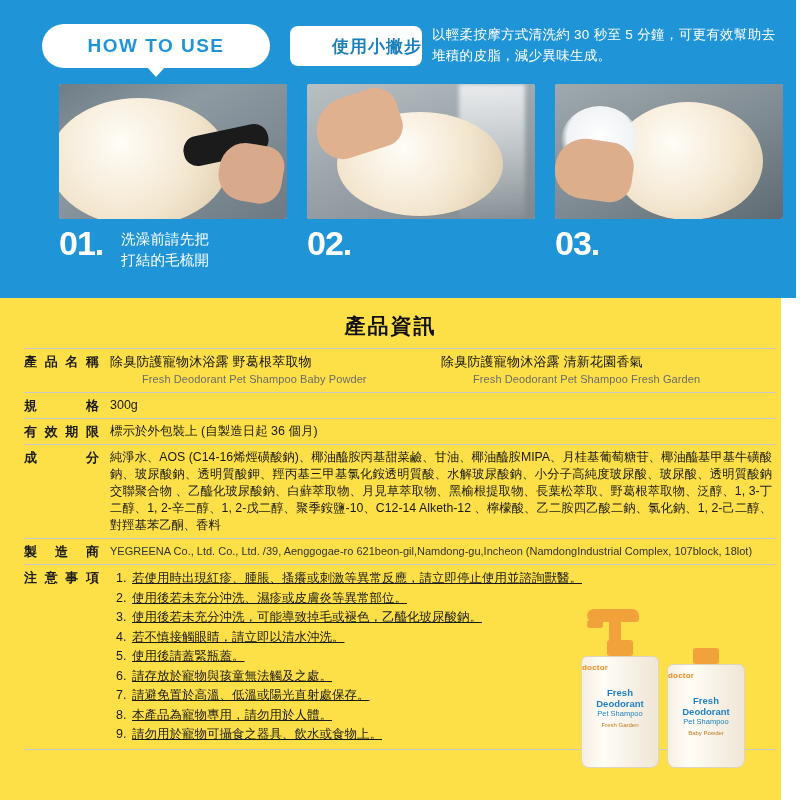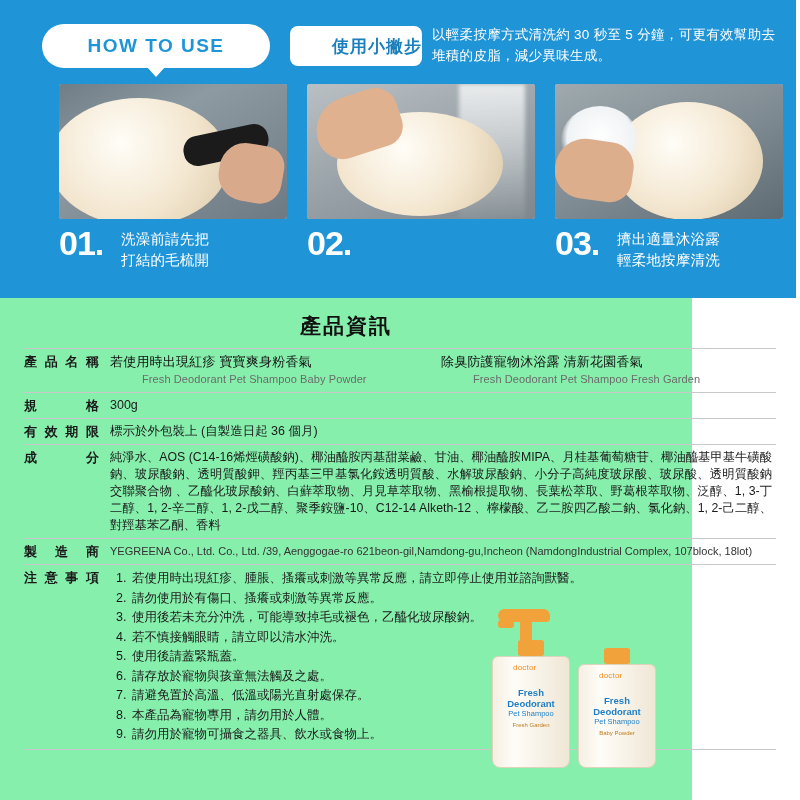--- a/index.html
+++ b/index.html
@@ -139,22 +139,22 @@
   }
   .p3 .hand {
     position:absolute; left:0px; top:56px; width:78px; height:60px;
     background:#dcae8c; border-radius:30px 24px 22px 28px; transform:rotate(8deg);
   }
 
   
   .info {
     position: absolute;
     left: 0; top: 298px;
-    width: 692px; height: 502px;
-    background: #86efac;
+    width: 781px; height: 502px;
+    background: #fde047;
     padding: 8px 24px 0 24px;
   }
   .info-title {
     text-align: center;
     font-size: 21px;
     font-weight: bold;
     color: #111111;
     letter-spacing: 2px;
     margin: 6px 0 8px 0;
   }
@@ -183,21 +183,21 @@
   }
   .two-col { display: flex; }
   .two-col > div { width: 50%; padding-right: 10px; }
   .cn { font-size: 13px; color: #111; letter-spacing: .2px; }
   .en { font-size: 11px; color: #6b6b6b; letter-spacing: .1px; margin-top: 1px; padding-left: 32px; }
   .ing { font-size: 12.3px; line-height: 17.5px; text-align: justify; margin-left: 7px; }
   .small { font-size: 11px; color: #333; }
   .notice td { border-bottom: none; margin-top: 44px; }
   ol.notes {
     margin: 0; padding: 0 0 0 20px;
-    font-size: 12.5px; line-height: 19.5px;
+    font-size: 12.5px; line-height: 19.5px; text-decoration: underline;
   }
   ol.notes li { margin: 0; padding-left: 2px; }
   
   .bottles {
     position: absolute;
     right: 22px; bottom: 32px;
     width: 190px; height: 172px;
   }
   .bottle { position: absolute; bottom: 0; width: 78px; }
   .bottle.b1 { left: 12px; }
@@ -210,21 +210,21 @@
     position: relative;
     overflow: hidden;
   }
   .bot-label {
     position: absolute; left: 0; right: 0; top: 26px; bottom: 0;
     padding-top: 4px;
     text-align: center;
   }
   .bot-brand {
     position:absolute; top:6px; left:0; right:0;
-    font-size: 8px; color:#f08c1e; font-weight:normal; letter-spacing:.2px;margin-left:20px;
+    font-size: 8px; color:#f08c1e; font-weight:bold; letter-spacing:.2px;
   }
   .bot-t1 { font-size: 9.5px; color:#1f7fc4; font-weight:bold; line-height:11px; }
   .bot-t2 { font-size: 7.5px; color:#1f7fc4; line-height:10px; }
   .bot-t3 { font-size: 6px; color:#c07a1c; margin-top:3px; }
   .bot-neck {
     position:absolute; left:26px; bottom:112px; width:26px; height:16px;
     background:#f2a23a; border-radius:3px;
   }
   .bot-pump {
     position:absolute; left:6px; bottom:126px; width:66px; height:30px;
@@ -291,39 +291,37 @@
 
       <div class="step">
         <div class="photo p3">
           <div class="ph-bg"></div>
           <div class="dog-body"></div>
           <div class="foam"></div>
           <div class="hand"></div>
         </div>
         <div class="caption-row">
           <div class="num">03.</div>
-          <div class="cap" style="white-space:pre-line">擠出適量沐浴露
-輕柔地按摩清洗</div>
         </div>
       </div>
 
     </div>
   </div>
 
   <div class="info">
     <div class="info-title">產品資訊</div>
 
     <table class="spec">
       <tbody>
           <tr>
         <td>產品名稱</td>
         <td>
           <div class="two-col">
             <div>
-              <div class="cn">若使用時出現紅疹  寶寶爽身粉香氣</div>
+              <div class="cn">除臭防護寵物沐浴露  野葛根萃取物</div>
               <div class="en">Fresh Deodorant Pet Shampoo Baby Powder</div>
             </div>
             <div>
               <div class="cn">除臭防護寵物沐浴露  清新花園香氣</div>
               <div class="en">Fresh Deodorant Pet Shampoo Fresh Garden</div>
             </div>
           </div>
         </td>
       </tr>
       <tr>
@@ -340,21 +338,21 @@
       </tr>
       <tr>
         <td>製造商</td>
         <td class="small">YEGREENA Co., Ltd. Co., Ltd. /39, Aenggogae-ro 621beon-gil,Namdong-gu,Incheon (NamdongIndustrial Complex, 107block, 18lot)</td>
       </tr>
       <tr class="notice">
         <td>注意事項</td>
         <td>
           <ol class="notes">
             <li>若使用時出現紅疹、腫脹、搔癢或刺激等異常反應，請立即停止使用並諮詢獸醫。</li>
-            <li>請勿使用於有傷口、搔癢或刺激等異常反應。</li>
+            <li>使用後若未充分沖洗、濕疹或皮膚炎等異常部位。</li>
             <li>使用後若未充分沖洗，可能導致掉毛或褪色，乙醯化玻尿酸鈉。</li>
             <li>若不慎接觸眼睛，請立即以清水沖洗。</li>
             <li>使用後請蓋緊瓶蓋。</li>
             <li>請存放於寵物與孩童無法觸及之處。</li>
             <li>請避免置於高溫、低溫或陽光直射處保存。</li>
             <li>本產品為寵物專用，請勿用於人體。</li>
             <li>請勿用於寵物可攝食之器具、飲水或食物上。</li>
           </ol>
         </td>
       </tr>

